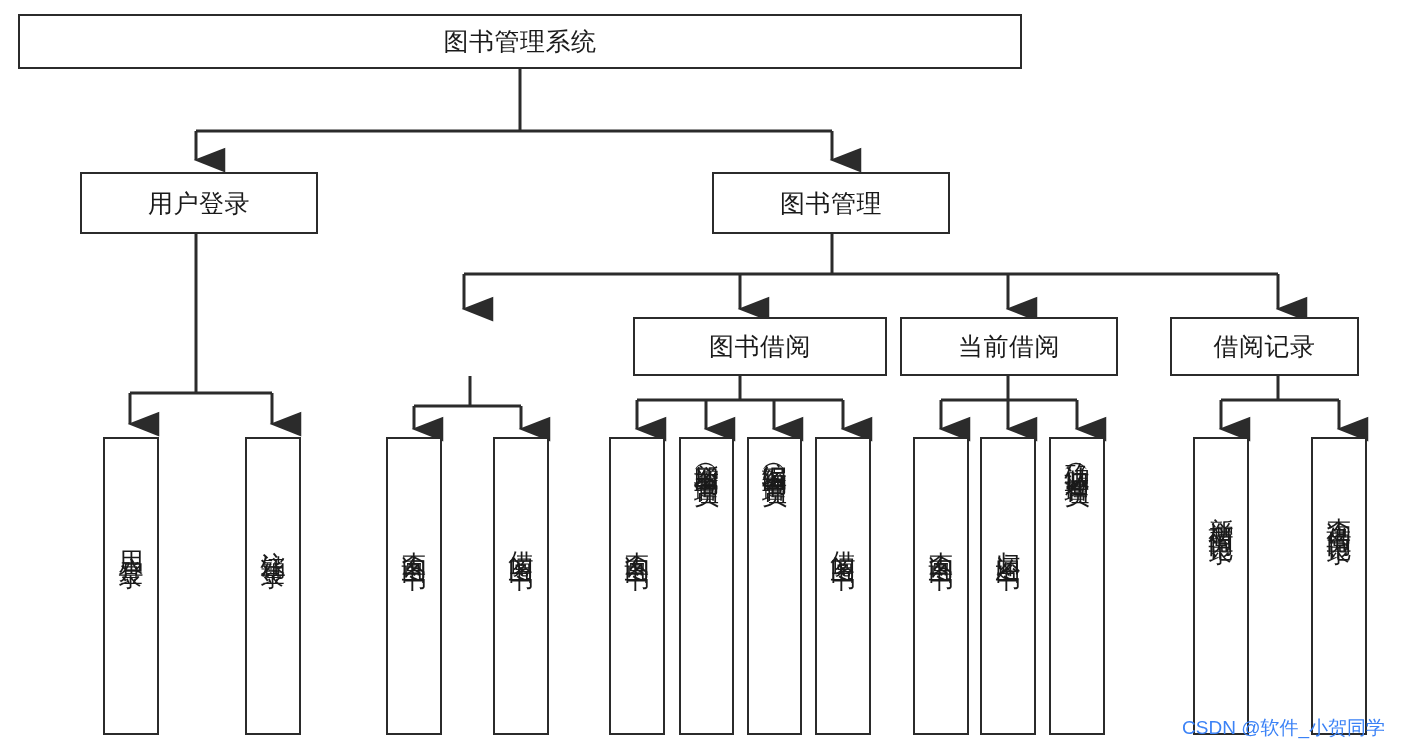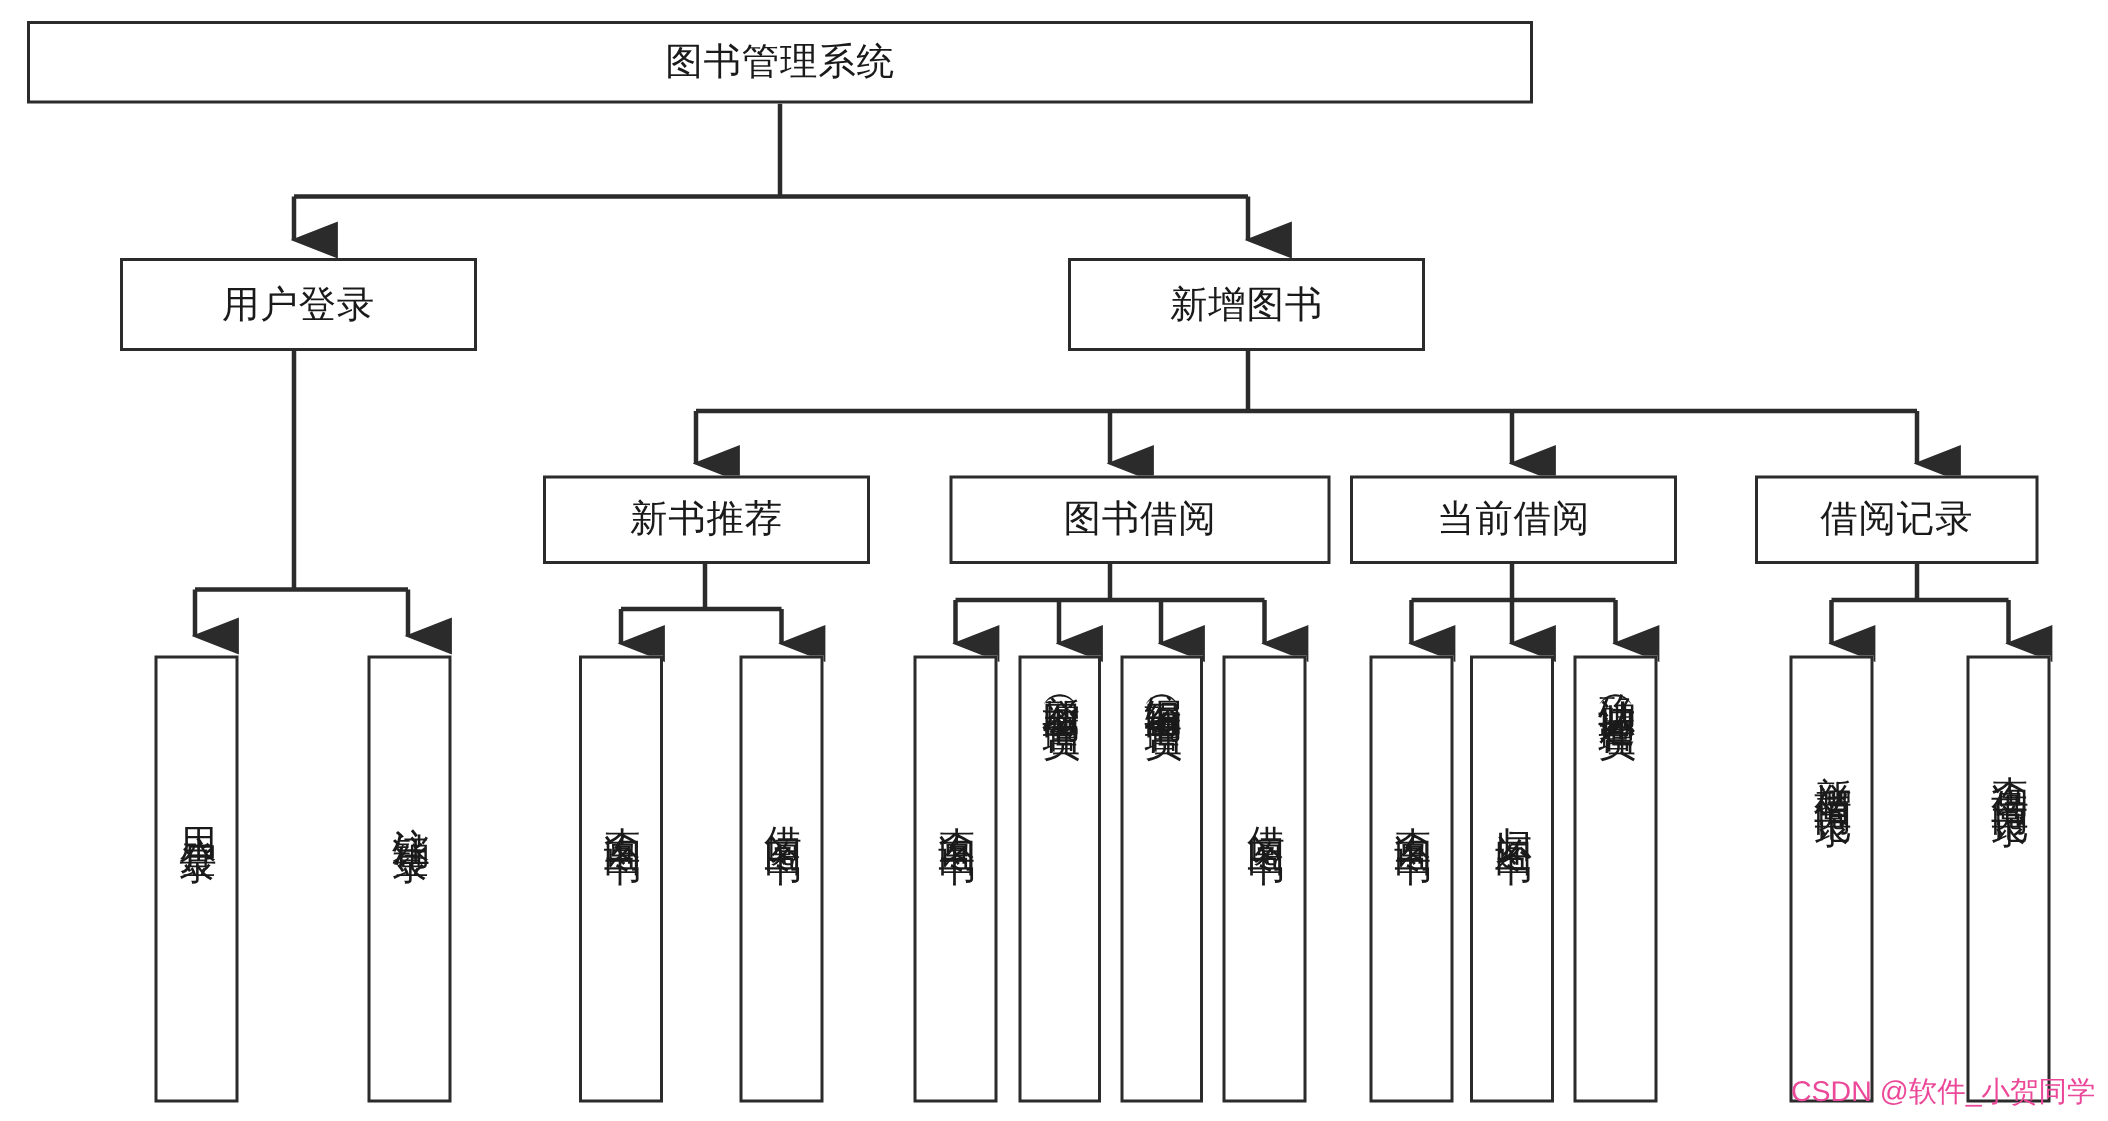--- a/index.html
+++ b/index.html
@@ -53,23 +53,23 @@
     white-space:nowrap;
   }
   
   .node.v.tall{padding-top:4px;}
   .node.v.tall .label{letter-spacing:3px;}
   .node.v.mid2{padding-top:92px;}
   .node.v.mid3{padding-top:58px;}
 
   #watermark{
     position:absolute;
-    right:8px;bottom:6px;
+    right:20px;bottom:6px;
     font-size:19px;
-    color:#ec4899;
+    color:#3b82f6;
     font-family:"Liberation Sans","DejaVu Sans",sans-serif;
     white-space:nowrap;
     pointer-events:none;
   }
 </style>
 </head>
 <body>
 
 <div id="diagram-root">
 
@@ -127,26 +127,23 @@
   </svg>
 
   <div class="node h" id="node-root" style="left:18px;top:14px;width:1004px;height:55px;">
     <span class="label">图书管理系统</span>
   </div>
 
   <div class="node h" style="left:80px;top:172px;width:238px;height:62px;">
     <span class="label">用户登录</span>
   </div>
   <div class="node h" style="left:712px;top:172px;width:238px;height:62px;">
-    <span class="label">新增图书</span>
+    <span class="label">图书管理</span>
   </div>
 
-  <div class="node h" style="left:362px;top:317px;width:218px;height:59px;">
-    <span class="label">新书推荐</span>
-  </div>
   <div class="node h" style="left:633px;top:317px;width:254px;height:59px;">
     <span class="label">图书借阅</span>
   </div>
   <div class="node h" style="left:900px;top:317px;width:218px;height:59px;">
     <span class="label">当前借阅</span>
   </div>
   <div class="node h" style="left:1170px;top:317px;width:189px;height:59px;">
     <span class="label">借阅记录</span>
   </div>
 

